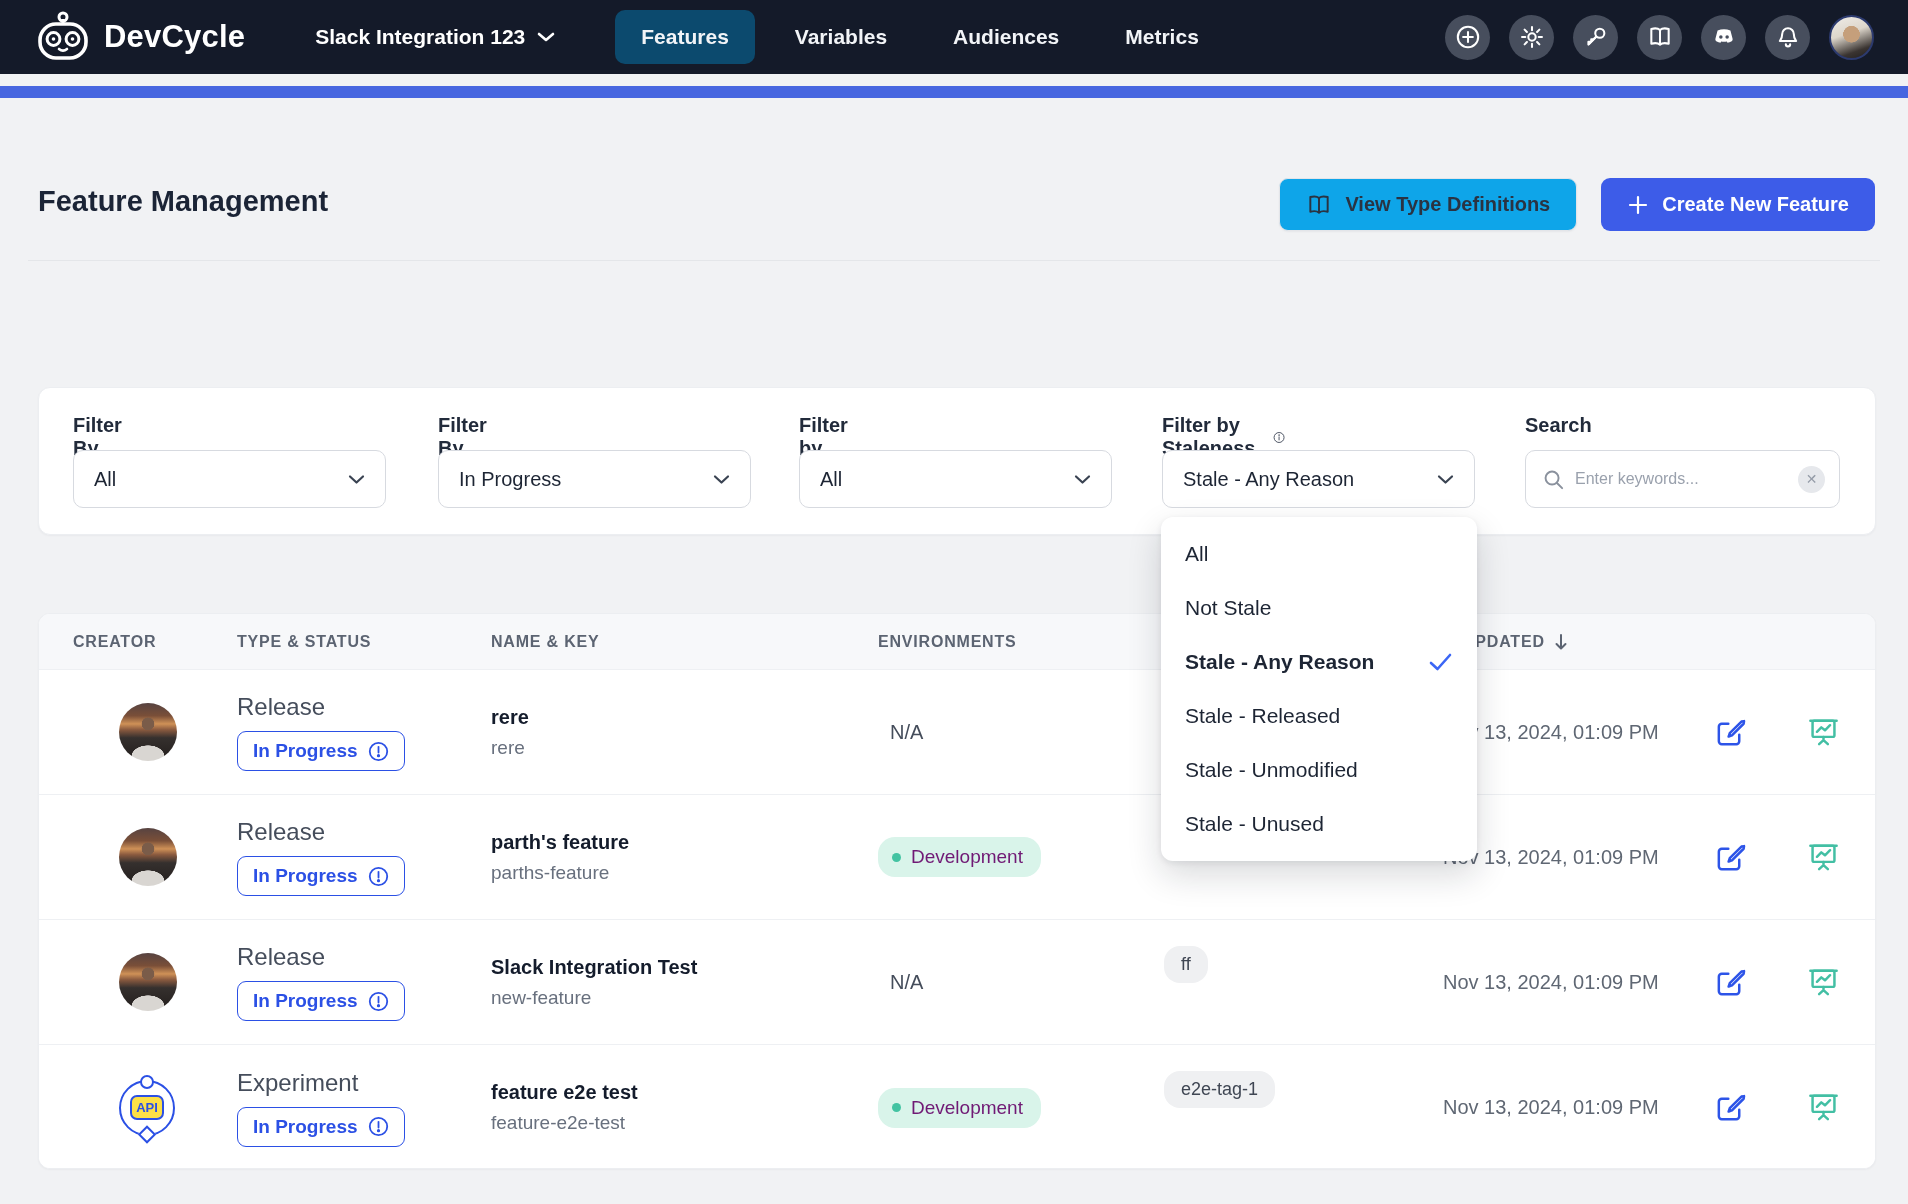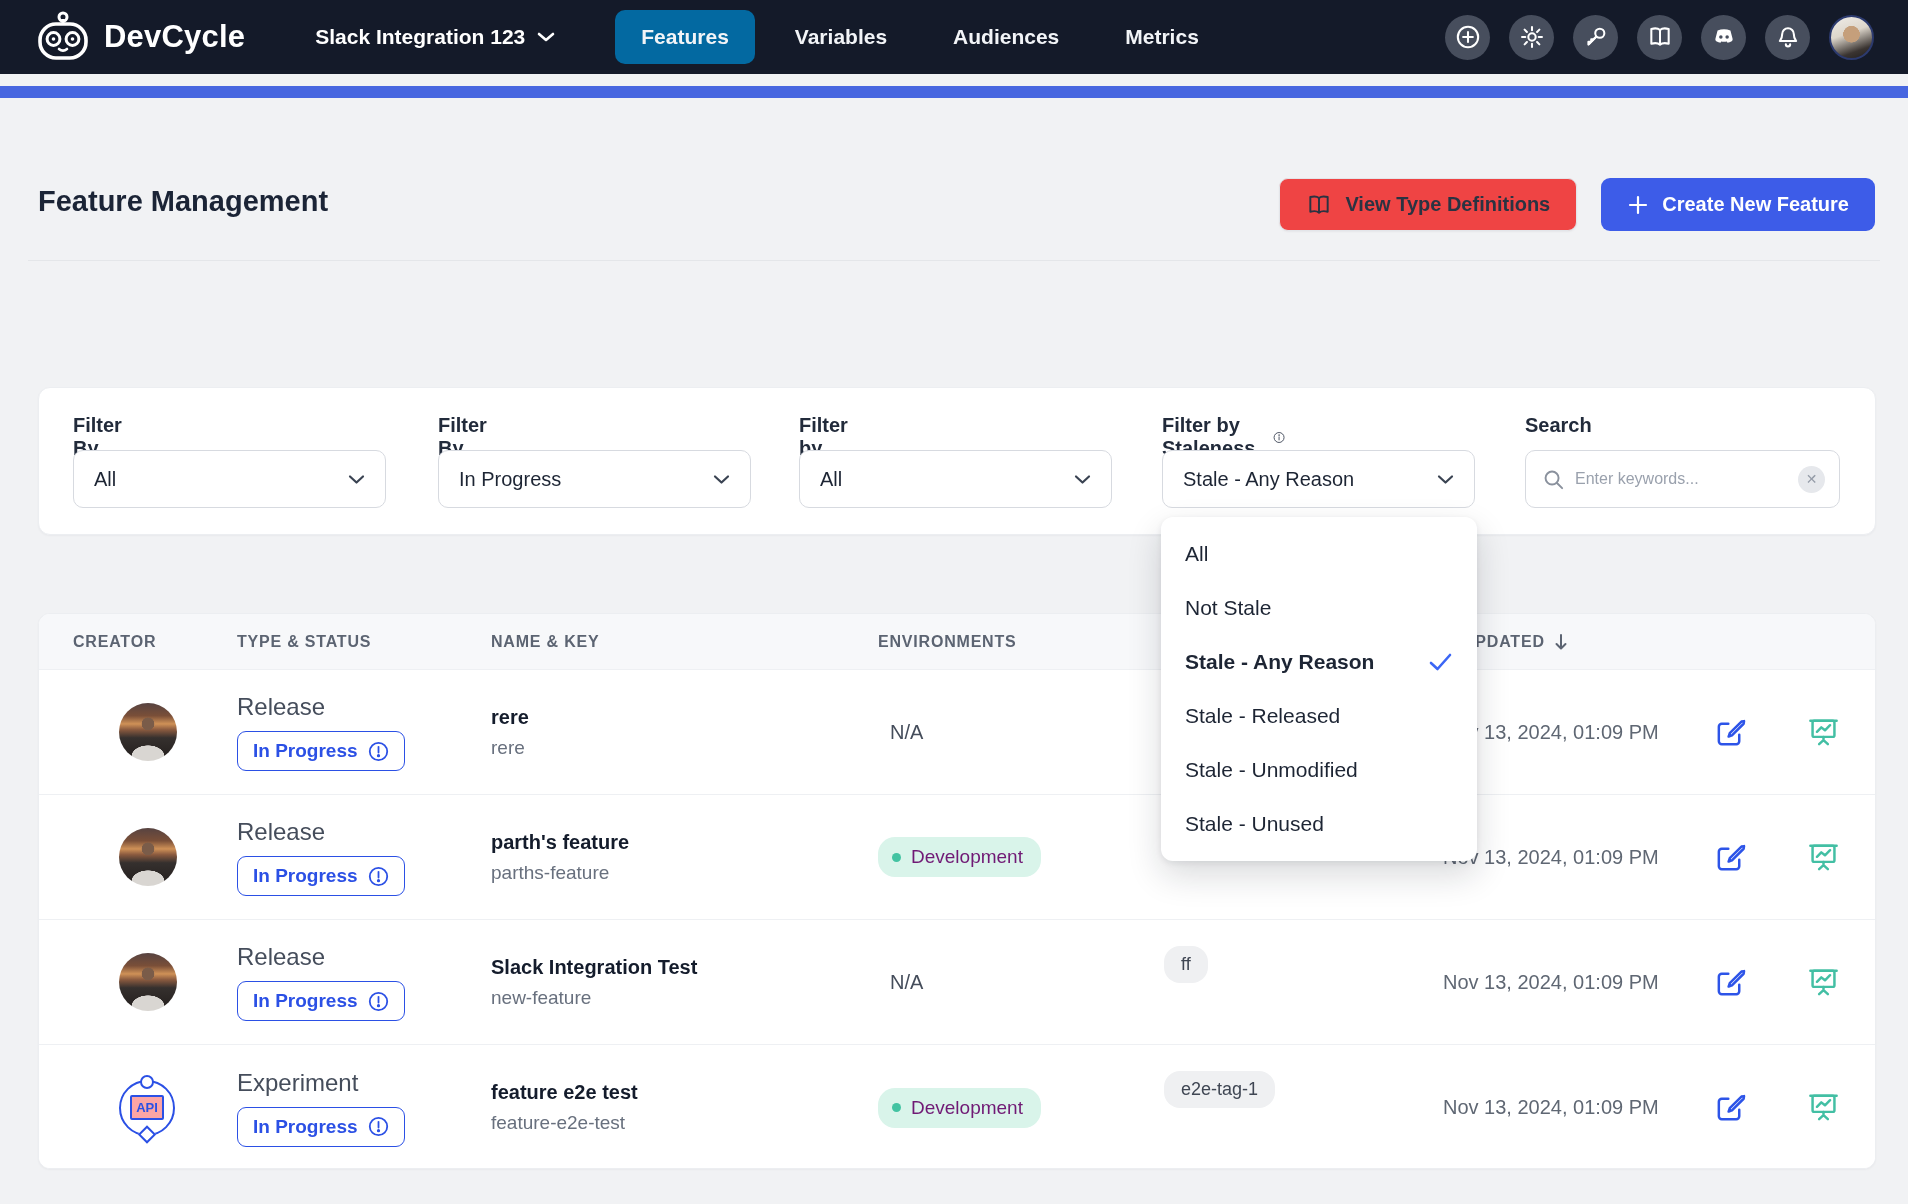--- a/index.html
+++ b/index.html
@@ -15,38 +15,38 @@
   .navbar {
     position:absolute; top:0; left:0; width:1908px; height:74px;
     background:#141a29; display:flex; align-items:center; padding:4px 34px;
   }
   .nav-stripe { position:absolute; top:86px; left:0; width:1908px; height:12px; background:#4766e0; }
   .brand { display:flex; align-items:center; gap:12px; margin-right:70px; cursor:pointer; }
   .brand-text { color:#fff; font-size:31px; font-weight:700; letter-spacing:.2px; }
   .project-select { display:flex; align-items:center; gap:12px; color:#fff; font-size:21px; font-weight:600; margin-right:60px; cursor:pointer; }
   .nav-tabs { display:flex; align-items:center; gap:14px; }
   .nav-tab { color:#f2f4f7; font-size:21px; font-weight:600; padding:15px 26px; border-radius:10px; cursor:pointer; }
-  .nav-tab.active { background:#0369a1; }
+  .nav-tab.active { background:#0c4a6e; }
   .nav-right { margin-left:auto; display:flex; align-items:center; gap:19px; }
   .nav-icon-btn {
     width:45px; height:45px; border-radius:50%; background:#474e5d;
     display:flex; align-items:center; justify-content:center; cursor:pointer;
   }
   .nav-avatar {
     width:45px; height:45px; border-radius:50%; cursor:pointer;
     border:2px solid #2c3a6e;
     background:
       radial-gradient(circle at 50% 42%, #c59f7b 0 26%, rgba(0,0,0,0) 27%),
       linear-gradient(160deg, #efece7 0%, #ddd6cb 40%, #3a3431 78%, #201d1b 100%);
   }
   
   .page-title { position:absolute; top:185px; left:38px; font-size:29px; font-weight:700; color:#1b2436; }
   .header-actions { position:absolute; top:178px; right:33px; display:flex; gap:24px; }
   .btn { display:flex; align-items:center; gap:13px; height:53px; border-radius:9px; font-size:20px; font-weight:600; padding:0 26px; cursor:pointer; }
-  .btn-secondary { background:#ef4444; color:#2a3342; border:1px solid #e3e5e9; box-shadow:0 1px 2px rgba(16,24,40,.05); }
+  .btn-secondary { background:#0ea5e9; color:#2a3342; border:1px solid #e3e5e9; box-shadow:0 1px 2px rgba(16,24,40,.05); }
   .btn-primary { background:#3d5ce8; color:#fff; border:none; }
   .title-divider { position:absolute; top:260px; left:28px; width:1852px; height:1px; background:#e4e6e9; }
   
   .filter-card {
     position:absolute; top:387px; left:38px; width:1838px; height:148px;
     background:#fff; border-radius:12px; border:1px solid #eceef1;
     box-shadow:0 1px 2px rgba(16,24,40,.04);
   }
   .filter-group { position:absolute; top:0; height:100%; }
   .filter-label { position:absolute; top:26px; font-size:20px; font-weight:600; color:#222b3b; display:flex; align-items:center; gap:9px; }
@@ -89,21 +89,21 @@
   .trow:last-child { border-bottom:none; }
   .cell-creator { display:flex; align-items:center; padding-left:46px; }
   .avatar-photo {
     width:58px; height:58px; border-radius:50%;
     background:
       radial-gradient(circle at 50% 36%, #7a5c49 0 13%, rgba(0,0,0,0) 14%),
       radial-gradient(ellipse 48% 32% at 50% 92%, #d9d6d2 0 58%, rgba(0,0,0,0) 60%),
       linear-gradient(180deg, #574341 0%, #7a4f38 22%, #cf9157 36%, #8a5a3f 46%, #35302e 60%, #221d1c 100%);
   }
   .api-badge { position:relative; width:56px; height:56px; border:2.5px solid #2b50e5; border-radius:50%; display:flex; align-items:center; justify-content:center; }
-  .api-badge span { font-size:13px; font-weight:700; color:#2b50e5; border:2px solid #2b50e5; border-radius:2px; padding:3px 4px; background:#fca5a5; }
+  .api-badge span { font-size:13px; font-weight:700; color:#2b50e5; border:2px solid #2b50e5; border-radius:7px; padding:3px 4px; background:#fde047; }
   .api-badge::before { content:""; position:absolute; top:-7px; left:50%; transform:translateX(-50%); width:10px; height:10px; border:2.5px solid #2b50e5; border-radius:50%; background:#fff; }
   .api-badge::after { content:""; position:absolute; bottom:-7px; left:50%; transform:translateX(-50%) rotate(45deg); width:9px; height:9px; border:2.5px solid #2b50e5; background:#fff; }
   .type-label { font-size:24px; color:#454d5b; margin-bottom:10px; }
   .status-pill {
     display:inline-flex; align-items:center; gap:10px;
     border:1.8px solid #2b50e5; color:#2b50e5; border-radius:9px;
     font-size:19px; font-weight:600; padding:8px 15px;
   }
   .name-text { font-size:20px; font-weight:700; color:#141c2c; margin-bottom:8px; }
   .key-text { font-size:19px; color:#68707e; }

